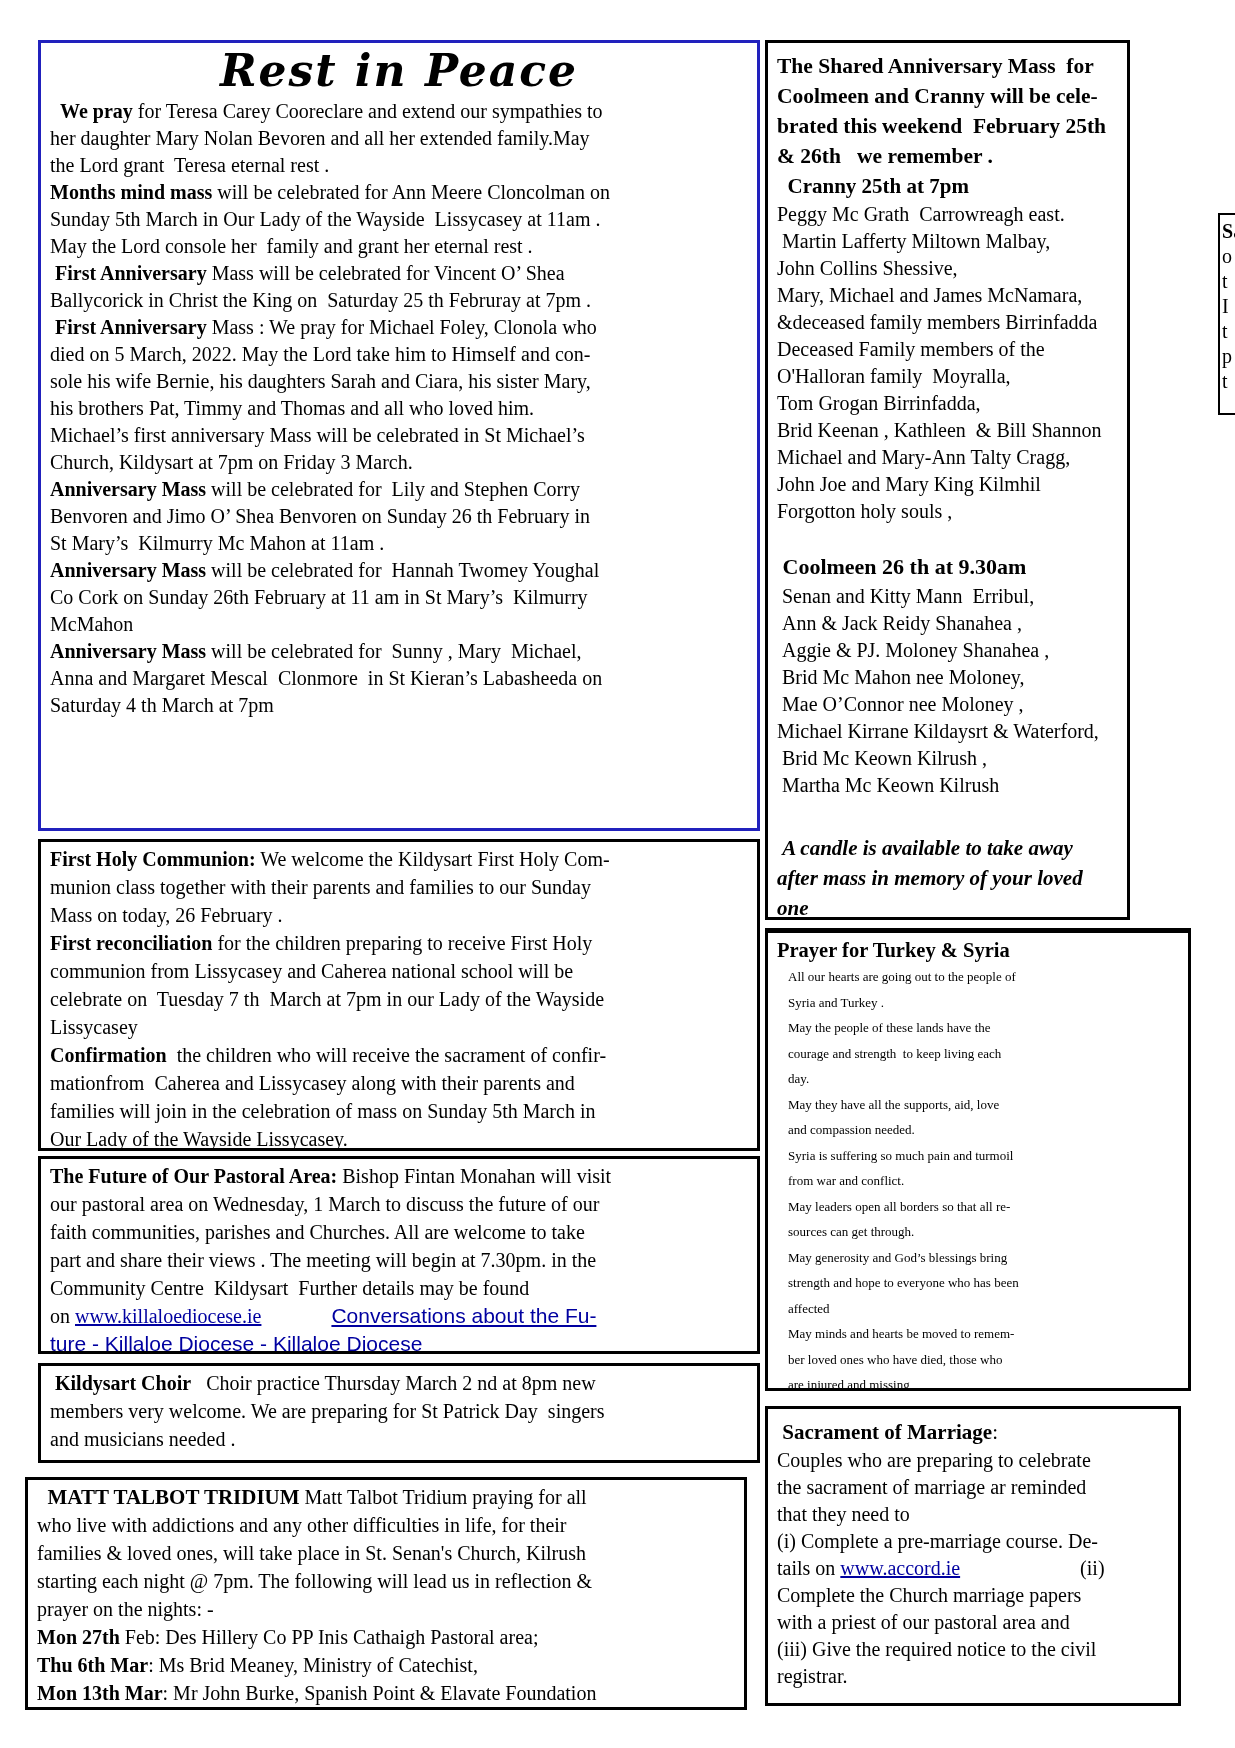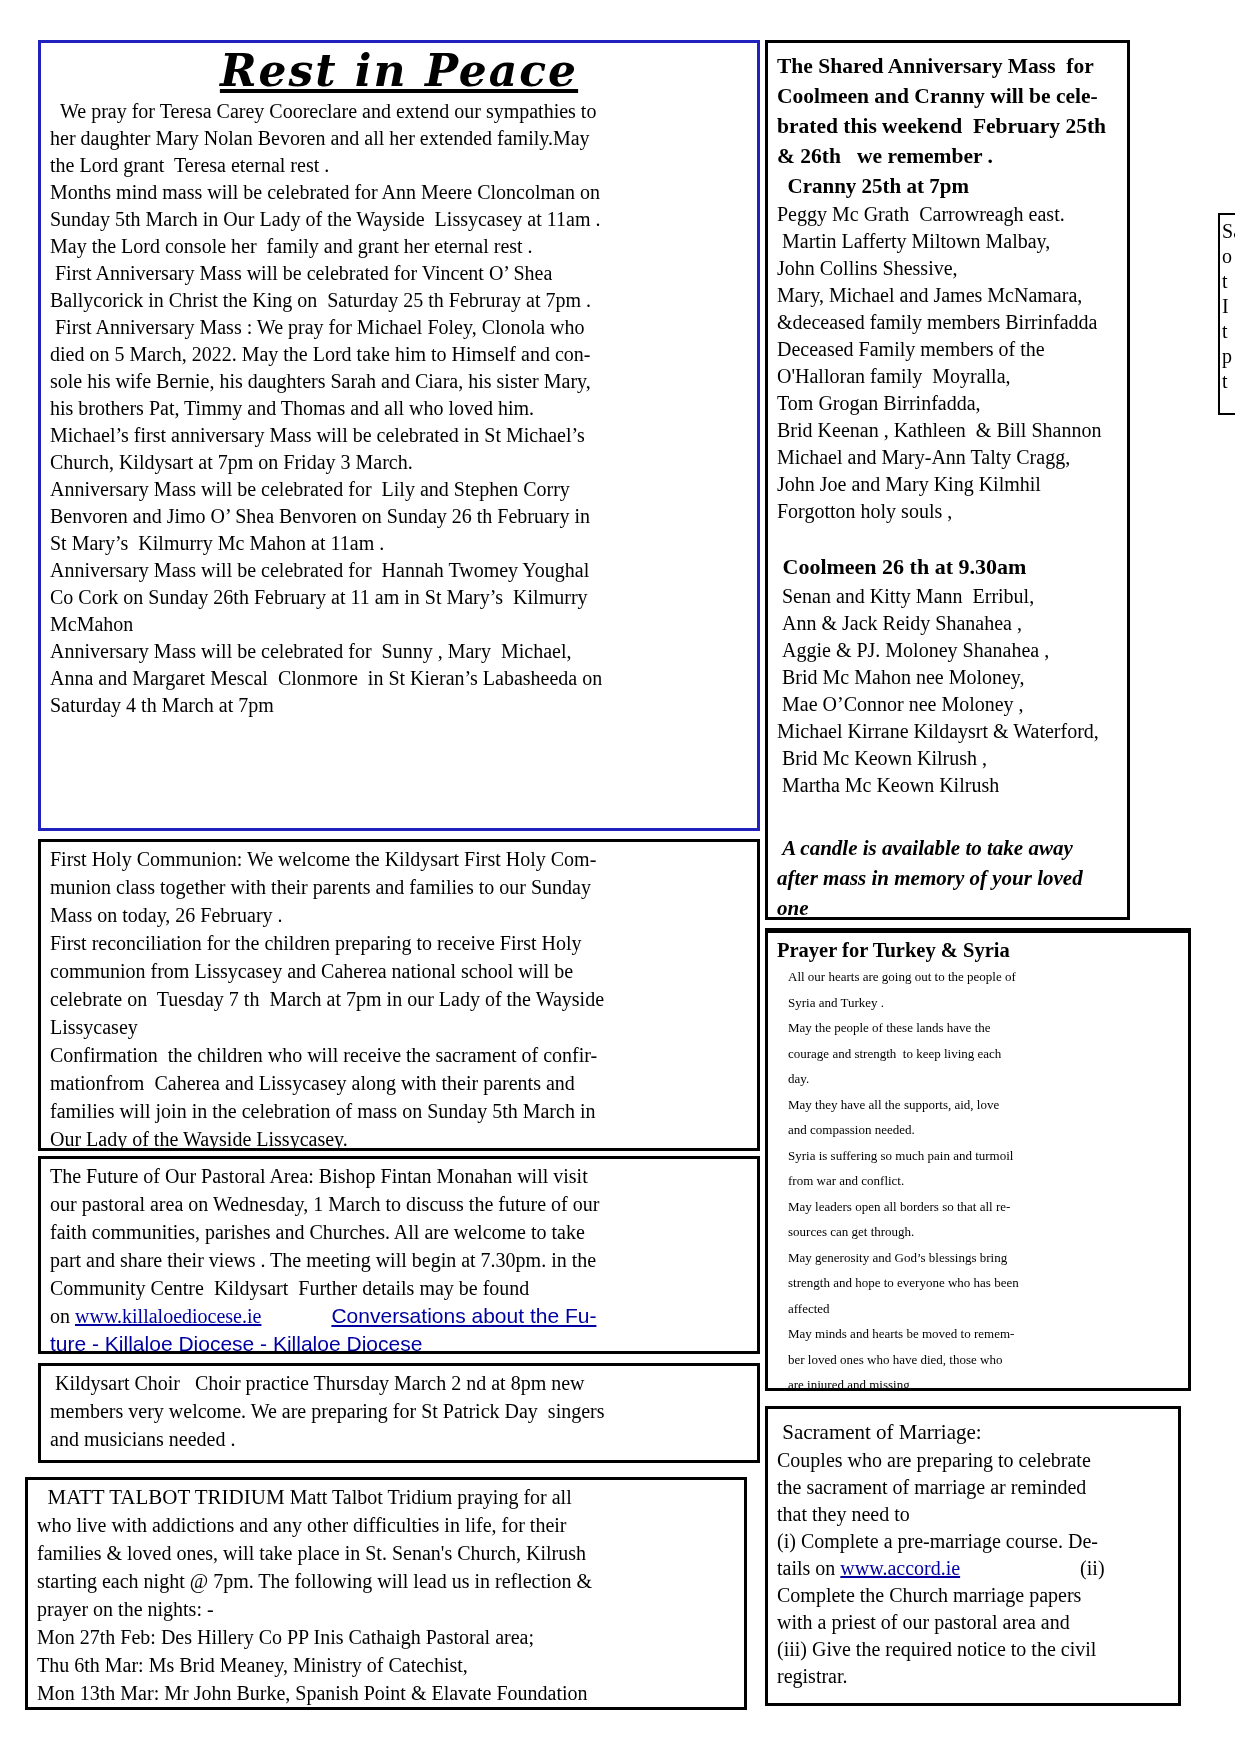--- a/index.html
+++ b/index.html
@@ -4,31 +4,31 @@
 <style>
   html,body{margin:0;padding:0;background:#fff;}
   #page{
     position:relative;width:1235px;height:1748px;background:#ffffff;
     font-family:"Liberation Serif","DejaVu Serif",serif;color:#000;overflow:hidden;
   }
   .box{position:absolute;box-sizing:border-box;background:#fff;border:3px solid #000;
        padding:3px 9px;overflow:hidden;}
   .box.blue{border-color:#2121bd;}
   p{margin:0;white-space:pre-wrap;}
-  .lead{font-weight:normal;margin-top:28px;}
+  .lead{font-weight:bold;margin-top:28px;}
   a{color:#0000a0;text-decoration:underline;cursor:pointer;}
   a.sans{font-family:"Liberation Sans",sans-serif;font-size:21px;}
 
   
   .leftcol p{font-size:20px;line-height:28px;}
   #rip-box p{font-size:20px;line-height:27px;}
   #rip-title{
     font-family:"DejaVu Serif",serif;font-weight:bold;font-style:italic;
     font-size:44px;line-height:50px;text-align:center;letter-spacing:2px;
-    white-space:normal;margin:0 0 2px 0;text-decoration:underline;
+    white-space:normal;margin:0 0 2px 0;
   }
   #matt-box .bighead{font-size:21px;}
 
   
   #shared-box .mainhead{font-weight:bold;font-size:21.5px;line-height:30px;}
   #shared-box .subhead{font-weight:bold;font-size:21px;line-height:30px;}
   #shared-box .names{font-size:20px;line-height:27px;}
   #shared-box .subhead2{font-weight:bold;font-size:22px;line-height:32px;margin-top:26px;}
   #shared-box .candle{font-weight:bold;font-style:italic;font-size:21px;line-height:30px;margin-top:34px;}
   #prayer-box .phead{font-weight:bold;font-size:20.5px;line-height:28px;}

